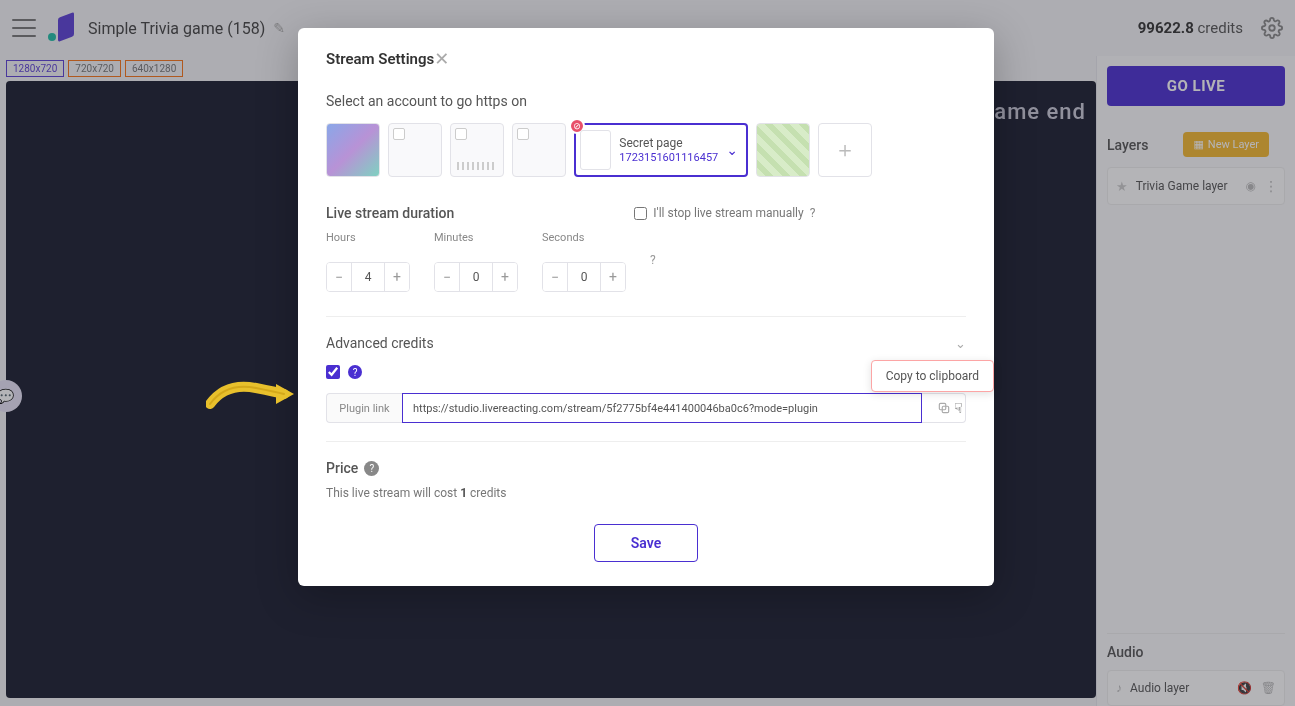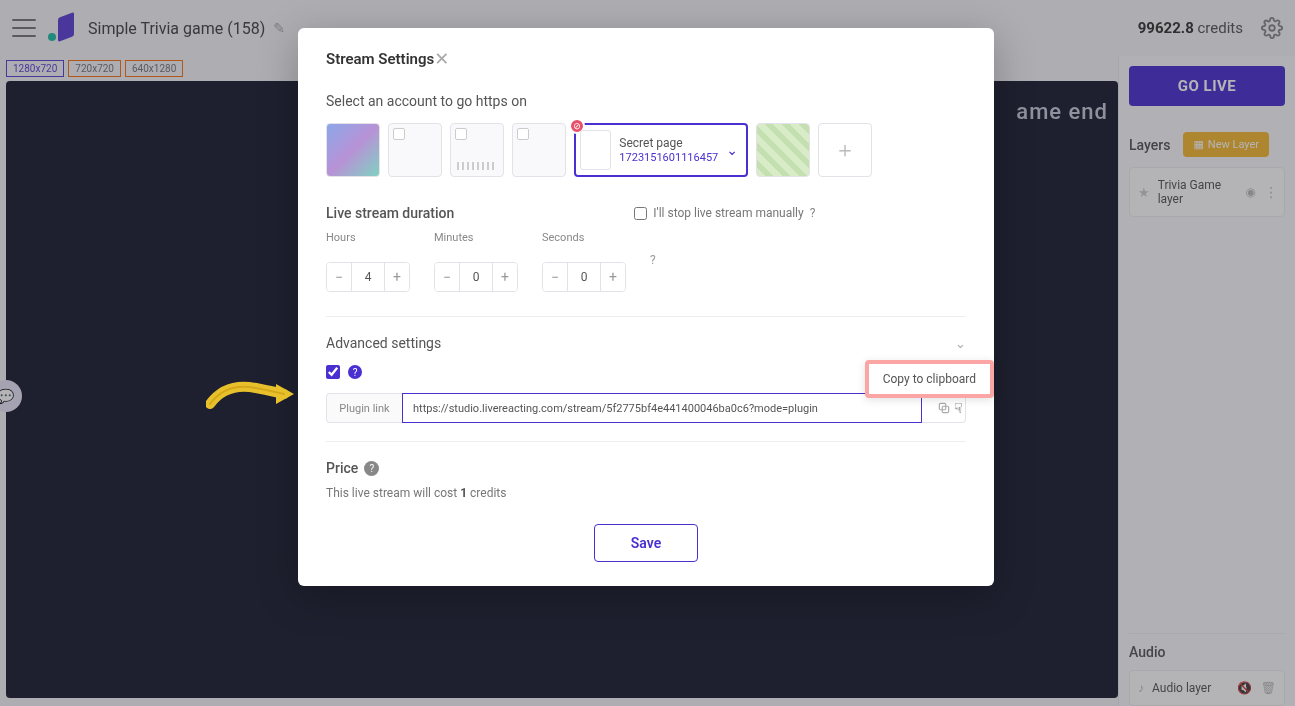--- a/index.html
+++ b/index.html
@@ -23,21 +23,21 @@
 .main { display: flex; height: calc(706px - 56px); }
 .stage-area { flex: 1; padding: 0 0 8px 6px; display: flex; flex-direction: column; }
 .res-tabs { display: flex; gap: 4px; margin: 4px 0 4px 0; }
 .res-tab { font-size: 10px; padding: 2px 6px; border: 1px solid #f97316; border-radius: 0; color: #777; cursor: pointer; }
 .res-tab.active { border-color: #5b3fd6; color: #5b3fd6; }
 .stage { flex: 1; background: #1a1d2e; border-radius: 4px; position: relative; overflow: hidden; }
 .stage-text { position: absolute; right: 10px; top: 18px; color: #c9c9d8; font-size: 22px; font-weight: 500; letter-spacing: 1px; }
 .chat-bubble { position: absolute; left: -10px; top: 380px; width: 32px; height: 32px; background: #e8e4f7; border-radius: 50%; display: flex; align-items: center; justify-content: center; color: #7b5feb; font-size: 14px; }
 
 
-.rightpanel { width: 177px; background: #fafafc; border-left: 1px solid #e8e8ee; display: flex; flex-direction: column; padding: 10px 10px 0 10px; }
+.rightpanel { width: 199px; background: #fafafc; border-left: 1px solid #e8e8ee; display: flex; flex-direction: column; padding: 10px 10px 0 10px; }
 .golive { background: #4a2fd1; color: #fff; font-weight: 700; font-size: 15px; height: 40px; border: none; border-radius: 4px; cursor: pointer; margin-bottom: 18px; letter-spacing: .5px; }
 .panel-header { display: flex; align-items: center; justify-content: space-between; margin: 8px 16px 10px 0; }
 .panel-title { font-size: 14px; color: #555; font-weight: 500; }
 .newlayer { background: #f5b82e; color: #fff; font-size: 11px; padding: 6px 10px; border: none; border-radius: 4px; cursor: pointer; display: flex; align-items: center; gap: 4px; }
 .layer-item { background: #fff; border: 1px solid #eee; border-radius: 4px; padding: 10px 8px; display: flex; align-items: center; gap: 8px; margin-bottom: 6px; }
 .layer-star { color: #ccc; font-size: 13px; }
 .layer-name { font-size: 12px; color: #555; flex: 1; }
 .layer-eye { color: #bbb; font-size: 12px; }
 .layer-dots { color: #bbb; font-size: 14px; letter-spacing: -2px; }
 .panel-spacer { flex: 1; }
@@ -95,21 +95,21 @@
 .link-copy { width: 44px; border: 1px solid #e2e2e8; border-left: none; border-radius: 0 4px 4px 0; background: #fff; display: flex; align-items: center; justify-content: center; color: #aaa; cursor: pointer; font-size: 13px; }
 
 .price-row { display: flex; align-items: center; gap: 6px; margin-top: 6px; }
 .price-title { font-size: 14px; color: #555; font-weight: 500; }
 .price-help { width: 15px; height: 15px; background: #888; color: #fff; border-radius: 50%; font-size: 10px; display: inline-flex; align-items: center; justify-content: center; }
 .price-text { font-size: 12px; color: #777; margin-top: 10px; margin-bottom: 24px; }
 .price-text b { color: #555; }
 
 .save-btn { display: block; margin: 0 auto; padding: 10px 36px; border: 1.5px solid #4a2fd1; background: #fff; color: #4a2fd1; font-size: 14px; font-weight: 600; border-radius: 4px; cursor: pointer; }
 
-.tooltip { position: absolute; right: 0px; top: 332px; background: #fff; border: 4px solid #fca5a5; border-radius: 4px; padding: 8px 14px; font-size: 12px; color: #555; box-shadow: 0 2px 8px rgba(0,0,0,.12); z-index: 5; }
+.tooltip { position: absolute; right: 0px; top: 332px; background: #fff; border: 1px solid #fca5a5; border-radius: 4px; padding: 8px 14px; font-size: 12px; color: #555; box-shadow: 0 2px 8px rgba(0,0,0,.12); z-index: 5; }
 
 
 .arrow { position: absolute; left: 206px; top: 376px; width: 90px; height: 36px; z-index: 4; }
 .cursor-hand { position: absolute; left: 954px; top: 400px; font-size: 14px; color: #333; z-index: 6; }
 </style>
 </head>
 <body>
 
 <div class="topbar">
   <div class="hamburger">
@@ -249,21 +249,21 @@
         <input value="0" style="">
         <button>+</button>
       </div>
     </div>
     <span class="dur-help">?</span>
   </div>
 
   <hr class="divider">
 
   <div class="adv-row">
-    <div class="adv-title">Advanced settings</div>
+    <div class="adv-title">Advanced credits</div>
     <div class="adv-caret">⌄</div>
   </div>
   <label class="plugin-row">
     <input type="checkbox" checked="" style="">
     <span class="plugin-help">?</span>
   </label>
   <div class="link-row">
     <div class="link-label">Plugin link</div>
     <input class="link-input" value="https://studio.livereacting.com/stream/5f2775bf4e441400046ba0c6?mode=plugin" style="">
     <div class="link-copy">

